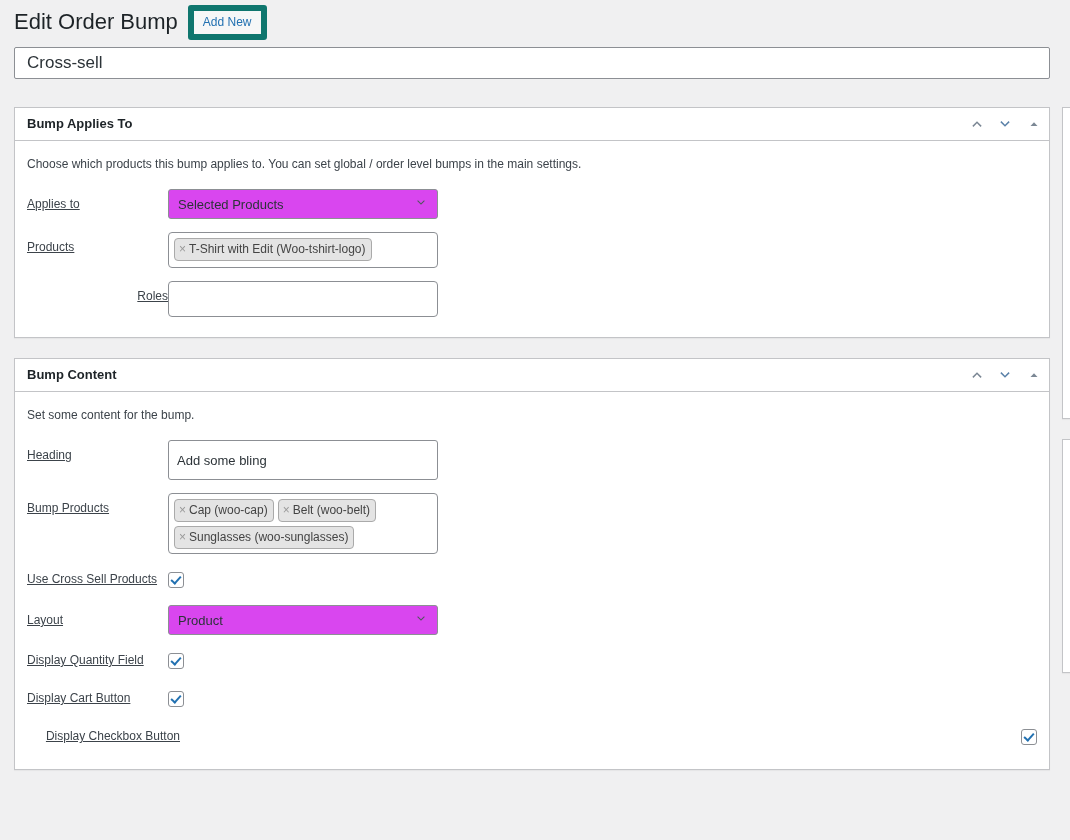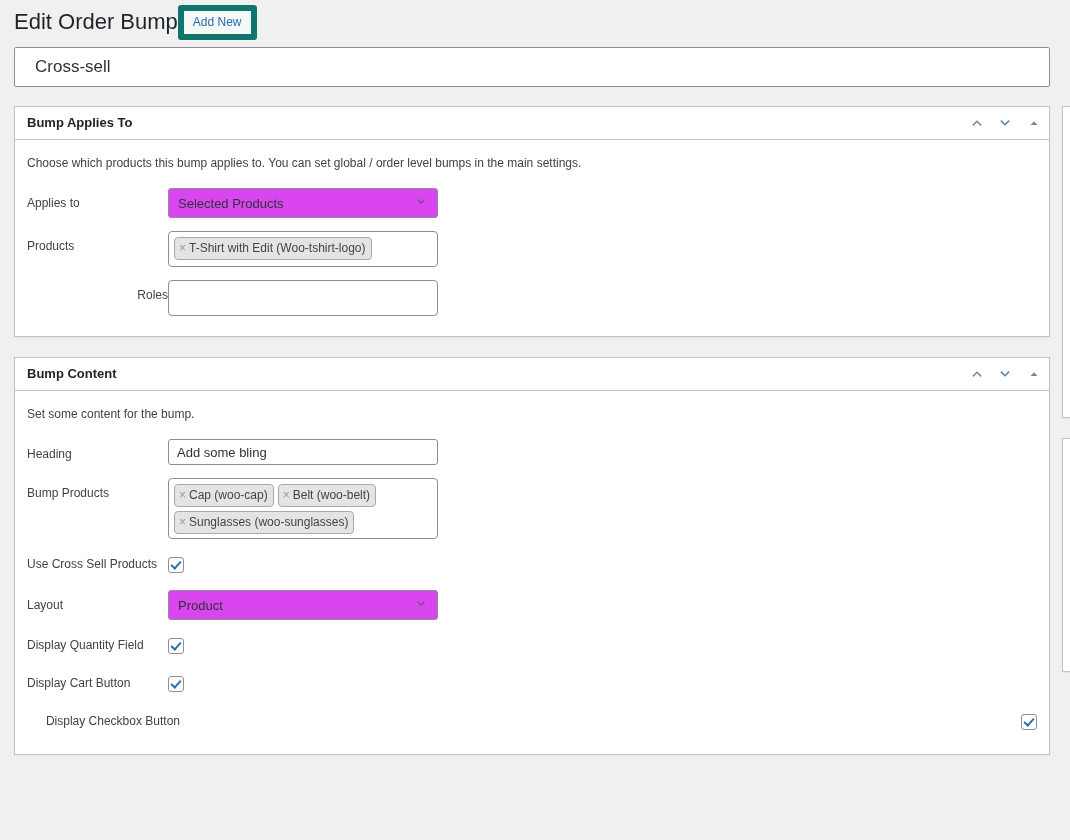--- a/index.html
+++ b/index.html
@@ -13,21 +13,21 @@
     font-family: "Liberation Sans", sans-serif;
     color: #3c434a;
     overflow: hidden;
     position: relative;
   }
 
   
   .page-header {
     display: flex;
     align-items: center;
-    gap: 0;
+    gap: 10px;
     padding: 11px 0 0 14px;
     height: 34px;
     box-sizing: border-box;
   }
   .page-title {
     font-size: 22px;
     font-weight: 400;
     color: #1d2327;
     line-height: 1.3;
     white-space: nowrap;
@@ -47,36 +47,36 @@
     cursor: pointer;
   }
 
   
   .title-wrap {
     padding: 13px 20px 0 14px;
   }
   .title-input {
     width: 100%;
     box-sizing: border-box;
-    height: 40px;
-    padding: 3px 20px;
+    height: 32px;
+    padding: 3px 12px;
     font-size: 17px;
     font-family: "Liberation Sans", sans-serif;
     color: #2c3338;
     border: 1px solid #8c8f94;
     border-radius: 2px;
     background: #fff;
     outline: none;
   }
 
   
   .columns {
     display: flex;
     align-items: flex-start;
-    padding: 19px 0 0 14px;
+    padding: 28px 0 0 14px;
     gap: 12px;
   }
   .col-main {
     width: 1036px;
     flex: 0 0 1036px;
   }
   .col-side {
     width: 280px;
     flex: 0 0 280px;
   }
@@ -148,20 +148,21 @@
   }
   .field-row:last-child { margin-bottom: 0; text-align: right; }
   .field-label {
     width: 141px;
     flex: 0 0 141px;
     font-size: 12px;
     color: #3c434a;
     line-height: 1.4;
     padding-top: 7px;
     white-space: nowrap;
+    text-decoration: underline;
   }
   .field-label.wide {
     width: 153px;
     flex: 0 0 153px;
   }
   .field-control {
     flex: 1 1 auto;
   }
 
   
@@ -223,21 +224,21 @@
     font-size: 12px;
     margin-right: 3px;
     cursor: pointer;
     line-height: 1;
   }
 
   
   .txt {
     width: 270px;
     box-sizing: border-box;
-    height: 26px;
+    height: 40px;
     padding: 0 8px;
     font-size: 13px;
     font-family: "Liberation Sans", sans-serif;
     color: #2c3338;
     border: 1px solid #8c8f94;
     border-radius: 3px;
     background: #fff;
     outline: none;
   }
 

